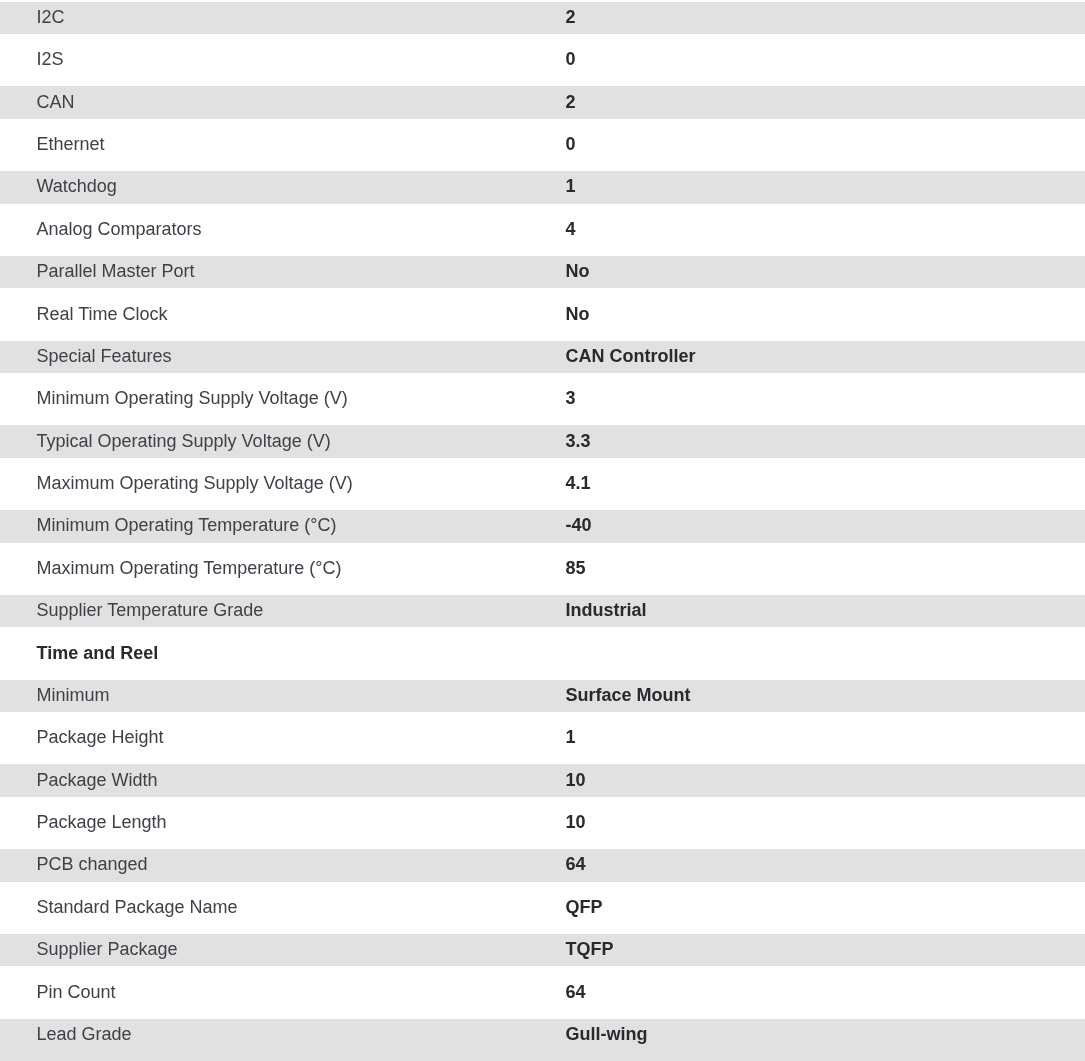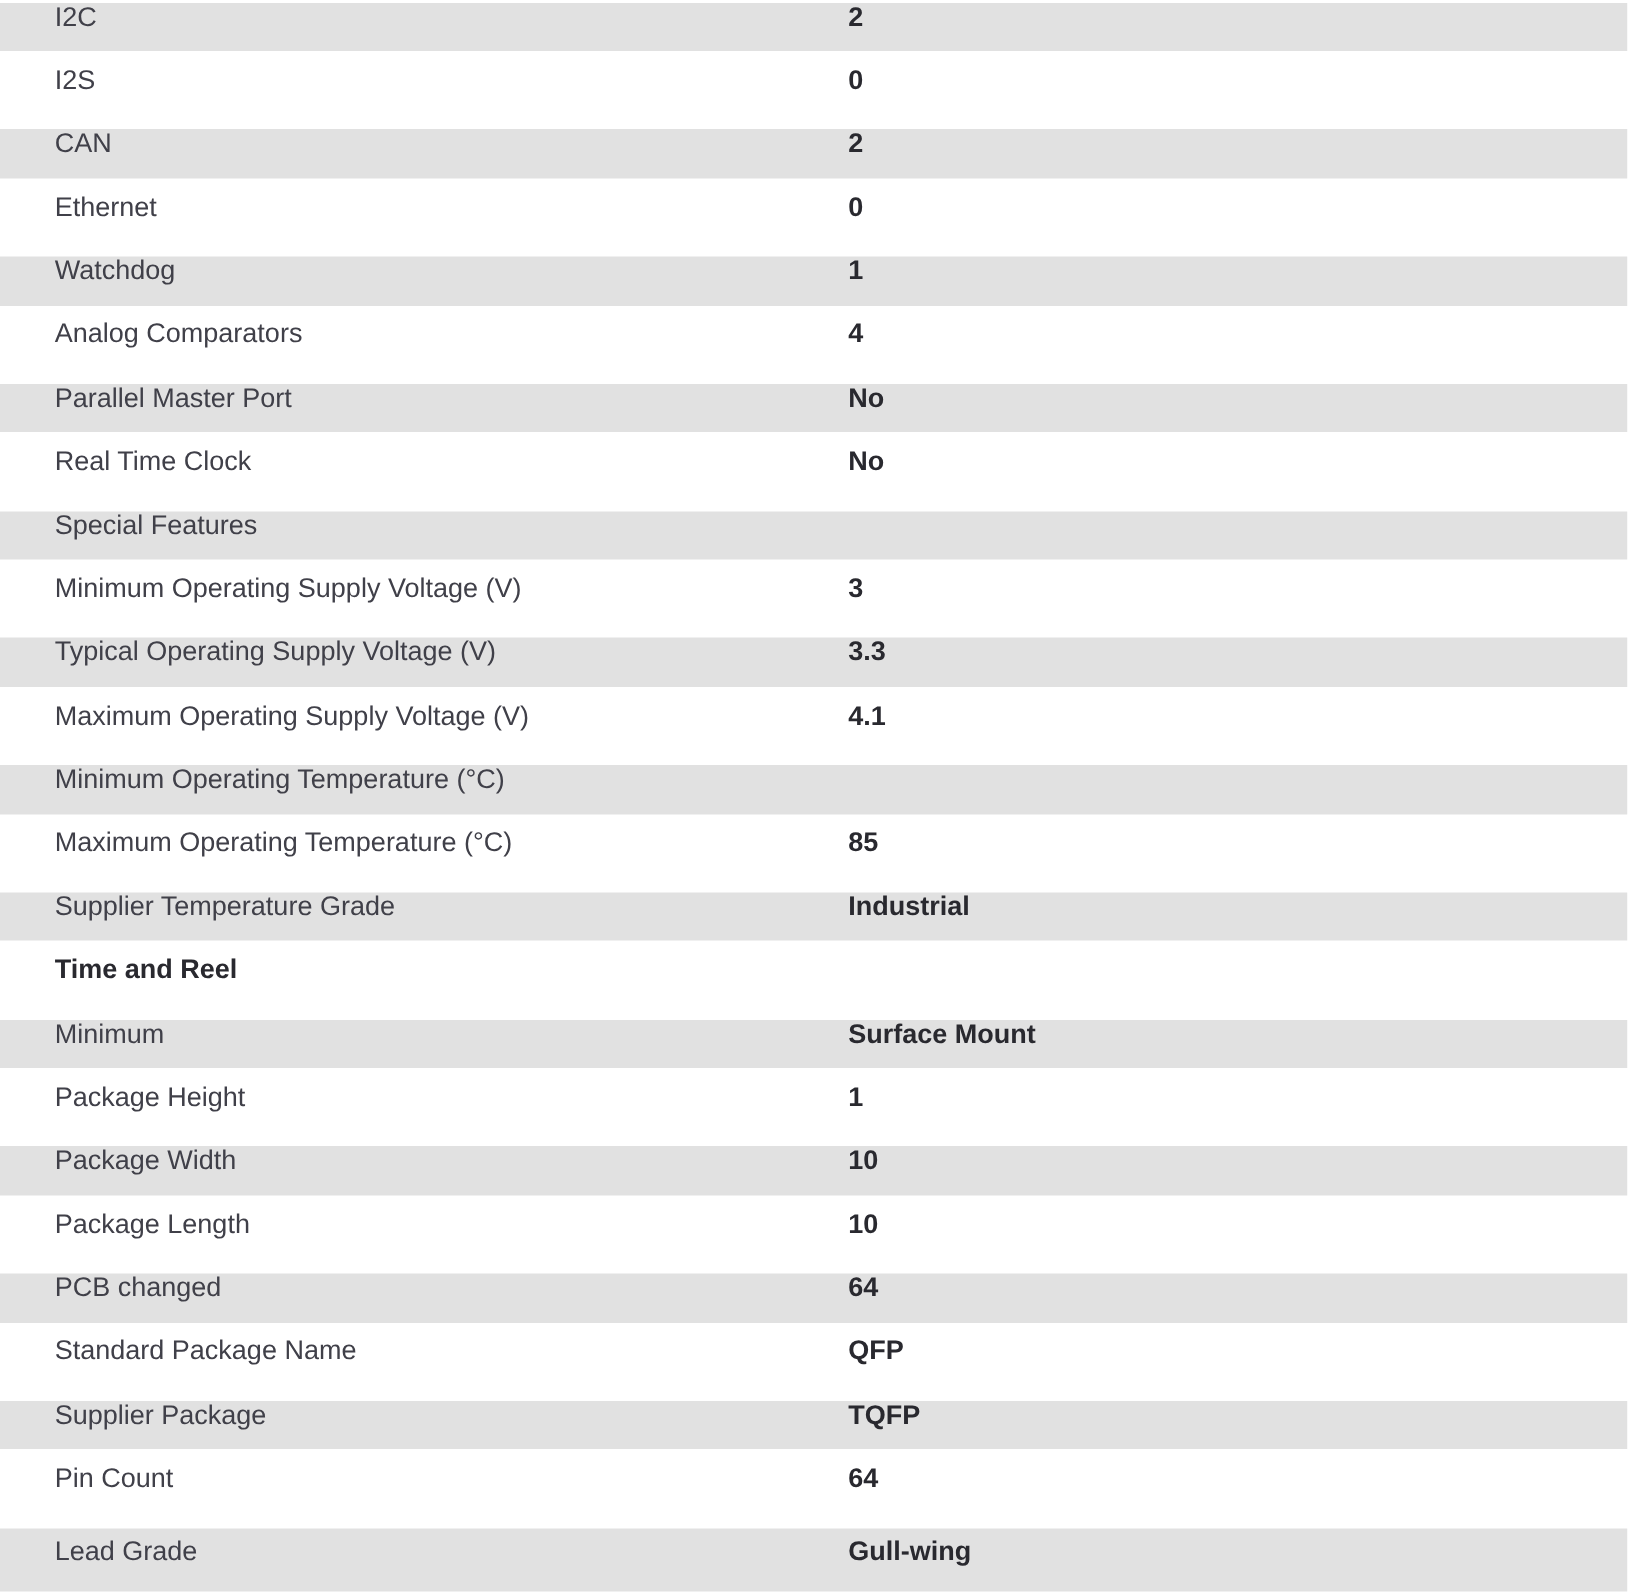--- a/index.html
+++ b/index.html
@@ -15,20 +15,21 @@
   }
   .spec-table {
     width: 1085px;
     padding-top: 1.5px;
     box-sizing: border-box;
   }
   .row {
     height: 32.7px;
     margin-bottom: 9.7px;
     display: flex;
+    align-items: center;
     box-sizing: border-box;
     padding-left: 36.5px;
     background: #ffffff;
   }
   .row.striped {
     background: #e1e1e1;
   }
   .row.row-last {
     height: 45px;
     margin-bottom: 0;
@@ -92,39 +93,41 @@
     <div class="cell value">No</div>
   </div>
 
   <div class="row">
     <div class="cell label">Real Time Clock</div>
     <div class="cell value">No</div>
   </div>
 
   <div class="row striped">
     <div class="cell label">Special Features</div>
+    <div class="cell value">CAN Controller</div>
   </div>
 
   <div class="row">
     <div class="cell label">Minimum Operating Supply Voltage (V)</div>
     <div class="cell value">3</div>
   </div>
 
   <div class="row striped">
     <div class="cell label">Typical Operating Supply Voltage (V)</div>
     <div class="cell value">3.3</div>
   </div>
 
   <div class="row">
     <div class="cell label">Maximum Operating Supply Voltage (V)</div>
     <div class="cell value">4.1</div>
   </div>
 
   <div class="row striped">
     <div class="cell label">Minimum Operating Temperature (°C)</div>
+    <div class="cell value">-40</div>
   </div>
 
   <div class="row">
     <div class="cell label">Maximum Operating Temperature (°C)</div>
     <div class="cell value">85</div>
   </div>
 
   <div class="row striped">
     <div class="cell label">Supplier Temperature Grade</div>
     <div class="cell value">Industrial</div>

